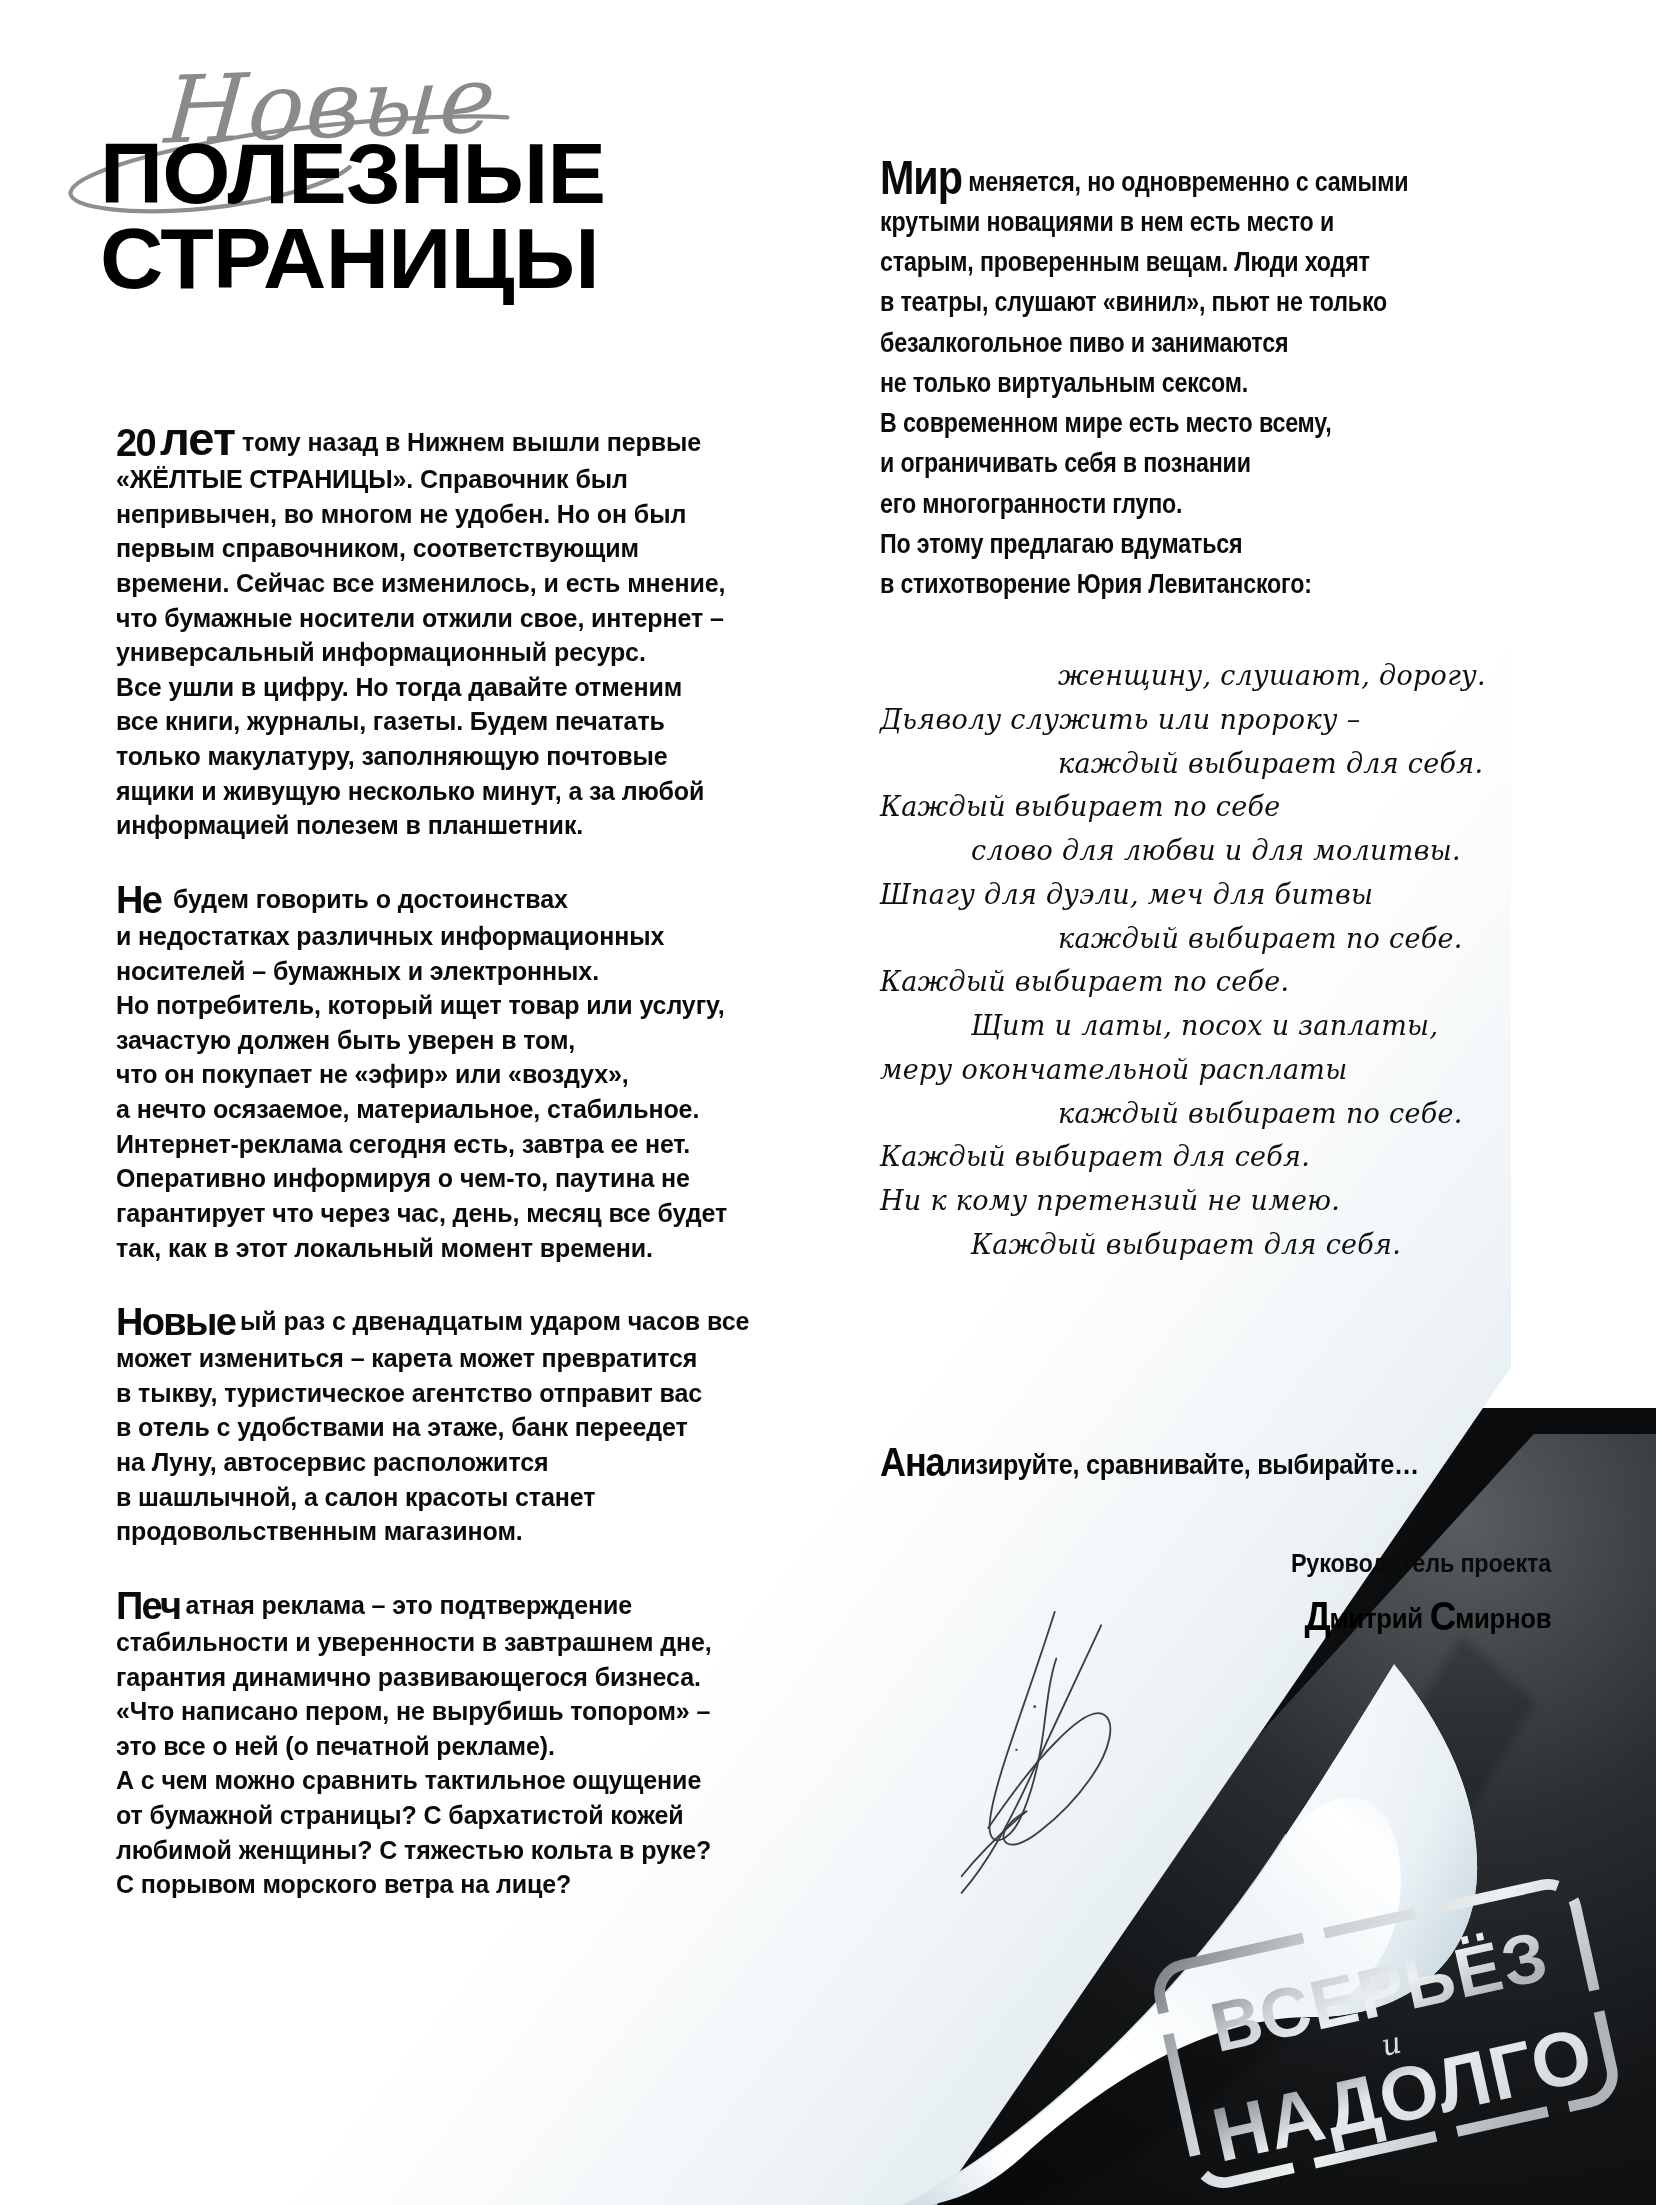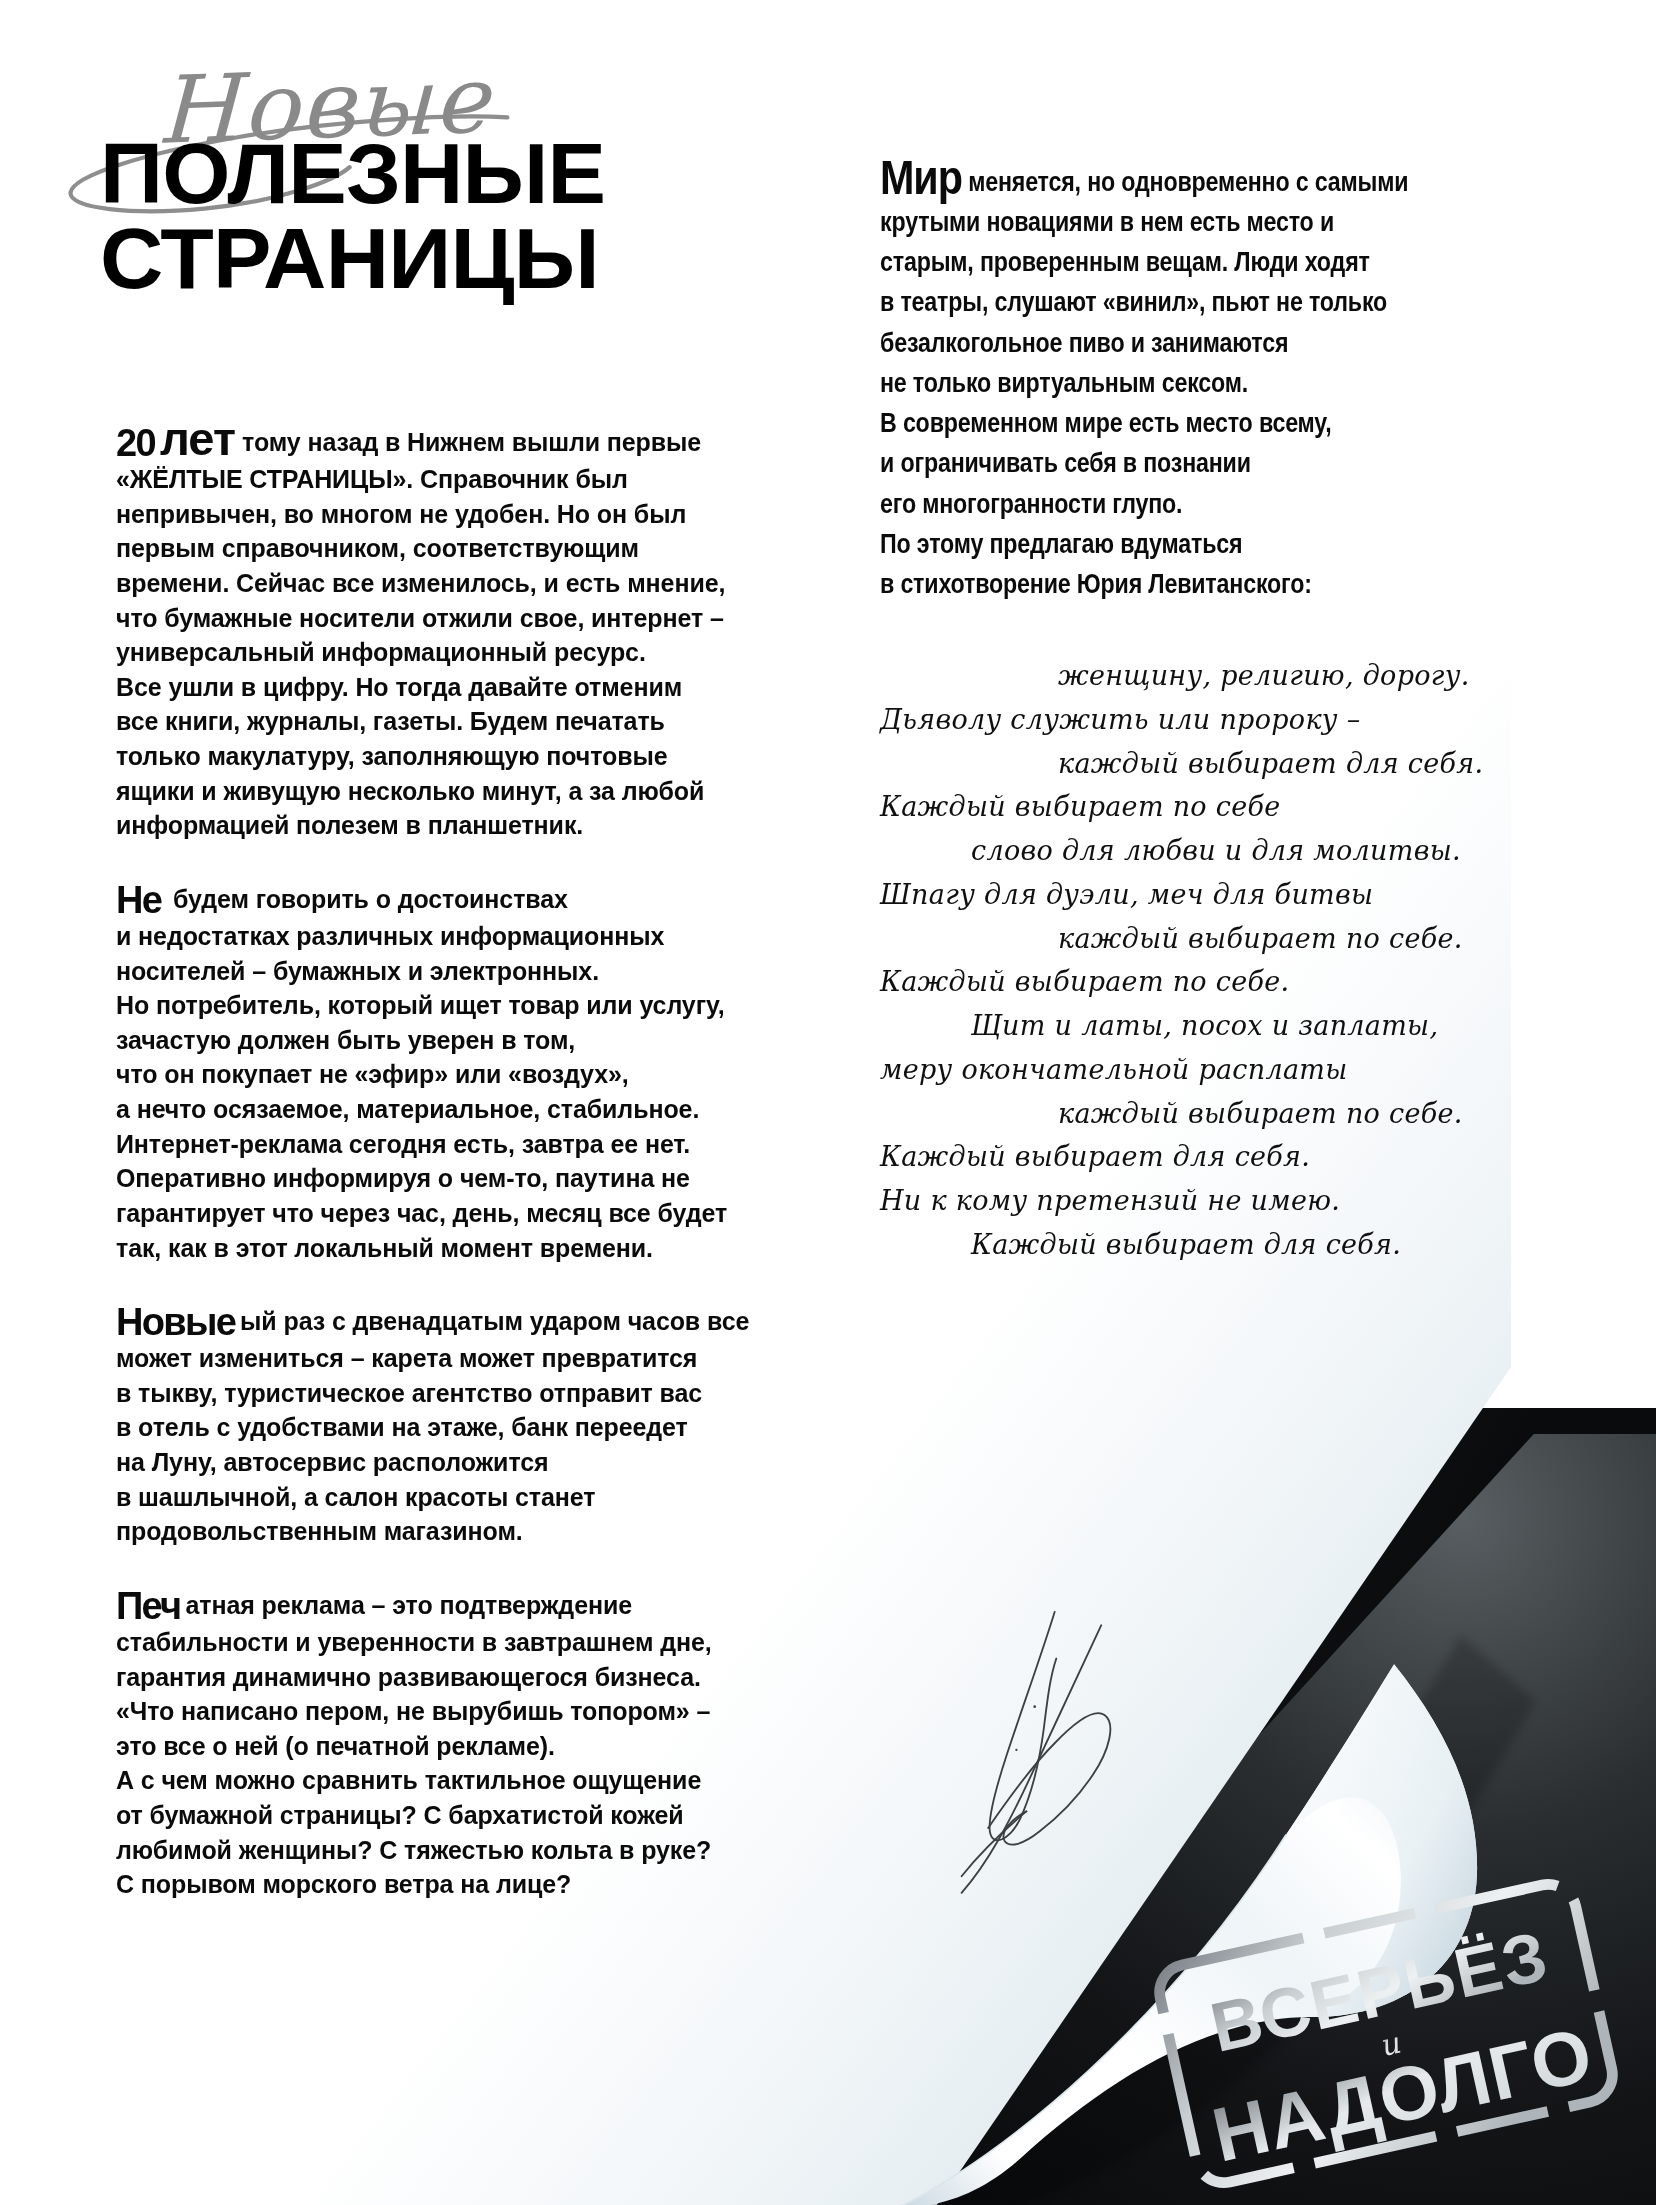--- a/index.html
+++ b/index.html
@@ -391,38 +391,45 @@
 в театры, слушают «винил», пьют не только
 безалкогольное пиво и занимаются
 не только виртуальным сексом.
 В современном мире есть место всему,
 и ограничивать себя в познании
 его многогранности глупо.
 По этому предлагаю вдуматься
 в стихотворение Юрия Левитанского:</span></p>
 
     <div class="poem">
-      <span class="poem-line ind-3">женщину, религию, дорогу.</span>
+      <span class="poem-line ind-3">женщину, слушают, дорогу.</span>
       <span class="poem-line">Дьяволу служить или пророку –</span>
       <span class="poem-line ind-3">каждый выбирает для себя.</span>
       <span class="poem-line">Каждый выбирает по себе</span>
       <span class="poem-line ind-2">слово для любви и для молитвы.</span>
       <span class="poem-line">Шпагу для дуэли, меч для битвы</span>
       <span class="poem-line ind-3">каждый выбирает по себе.</span>
       <span class="poem-line">Каждый выбирает по себе.</span>
       <span class="poem-line ind-2">Щит и латы, посох и заплаты,</span>
       <span class="poem-line">меру окончательной расплаты</span>
       <span class="poem-line ind-3">каждый выбирает по себе.</span>
       <span class="poem-line">Каждый выбирает для себя.</span>
       <span class="poem-line">Ни к кому претензий не имею.</span>
       <span class="poem-line ind-2">Каждый выбирает для себя.</span>
     </div>
 
   </div>
 
+  <div class="signoff">
+    <div class="cta"><span class="cta-lead">Ана</span><span>лизируйте, сравнивайте, выбирайте…</span></div>
+    <div class="credit-wrap">
+      <div><span class="credit-role">Руководитель проекта</span></div>
+      <div><span class="credit-name"><span class="cap">Д</span><span>митрий</span><span>&nbsp;</span><span class="cap">С</span><span>мирнов</span></span></div>
+    </div>
+  </div>
 
   <svg class="signature" viewBox="0 0 420 420">
     <g fill="none" stroke="#3c3f44" stroke-width="2.2" stroke-linecap="round">
       <path d="M150 12 C 132 70, 110 130, 92 185 C 78 228, 70 260, 72 276
                C 75 296, 96 286, 108 262 C 124 228, 132 190, 137 152
                C 141 120, 144 92, 152 68"></path>
       <path d="M70 272 C 92 240, 120 200, 150 170 C 176 143, 198 128, 210 136
                C 224 146, 216 178, 196 208 C 176 238, 150 262, 132 276
                C 112 292, 96 296, 90 288 C 84 278, 96 262, 116 252"></path>
       <path d="M206 28 C 180 84, 150 148, 122 208 C 96 264, 70 314, 38 350"></path>

